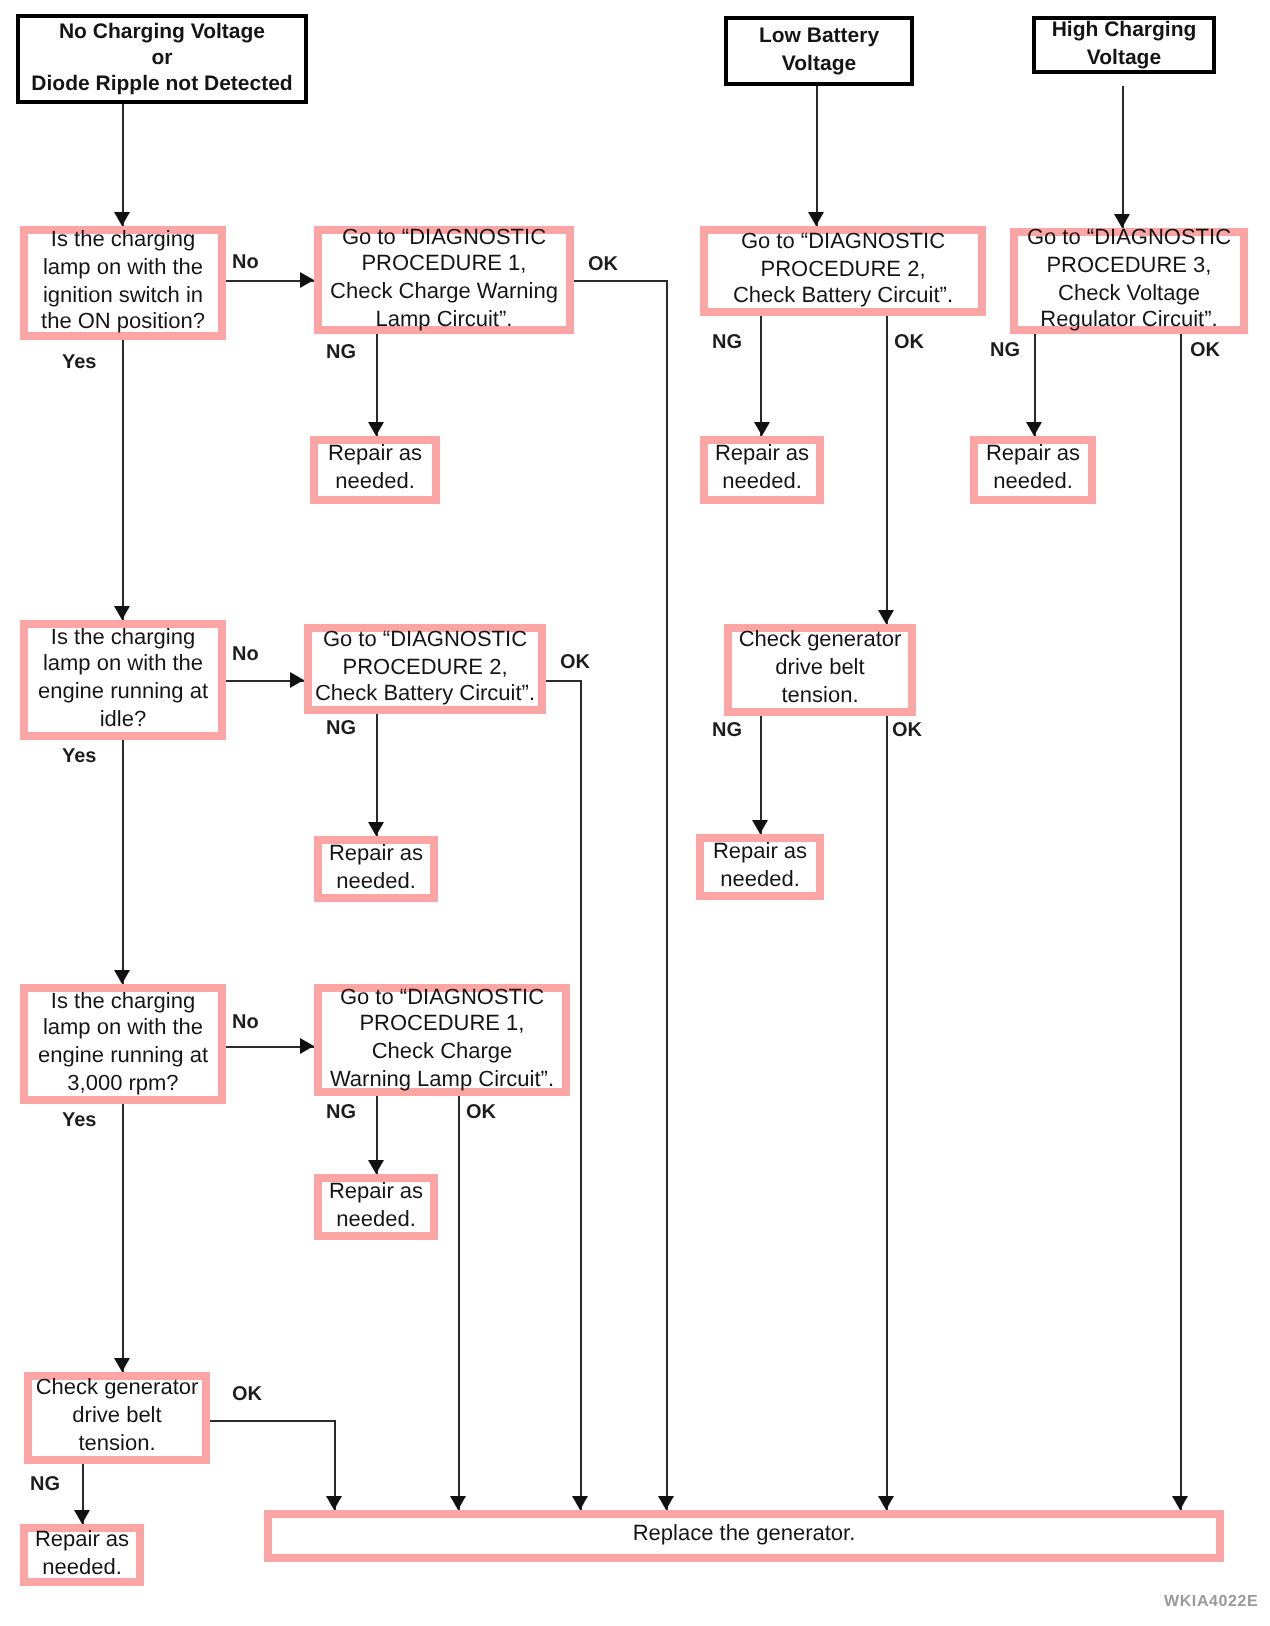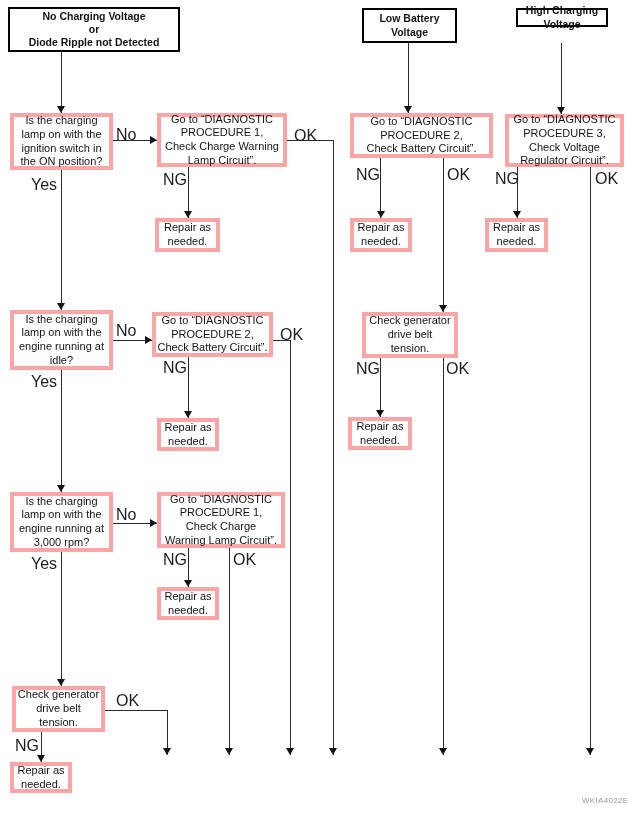--- a/index.html
+++ b/index.html
@@ -8,34 +8,34 @@
   .b  { position:absolute; box-sizing:border-box; border:4px solid #fca5a5; background:#fff;
         display:flex; align-items:center; justify-content:center; text-align:center;
         font-size:11px; line-height:1.25; color:#141414; white-space:pre; }
   .sb { border:2px solid #000; font-weight:bold; font-size:10.5px; }
   .lv { position:absolute; width:1px; background:#2a2a2a; }
   .lh { position:absolute; height:1px; background:#2a2a2a; }
   .ad { position:absolute; width:0; height:0; border-left:4px solid transparent;
         border-right:4px solid transparent; border-top:7px solid #111; }
   .ar { position:absolute; width:0; height:0; border-top:4px solid transparent;
         border-bottom:4px solid transparent; border-left:7px solid #111; }
-  .lb { position:absolute; font-size:16px; color:#1c1c1c; }
+  .lb { position:absolute; font-size:10px; color:#1c1c1c;font-weight:bold; }
   .wm { position:absolute; font-size:8px; color:#9a9a9a; letter-spacing:0.3px; }
 </style>
 </head>
 <body>
 
 <div class="stage">
 
-  <div class="b sb" style="left:8px;top:7px;width:172px;height:45px;">No Charging Voltage
+  <div class="b sb" style="left:8px;top:7px;width:146px;height:45px;">No Charging Voltage
 or
 Diode Ripple not Detected</div>
   <div class="b sb" style="left:362px;top:8px;width:95px;height:35px;">Low Battery
 Voltage</div>
-  <div class="b sb" style="left:516px;top:8px;width:92px;height:19px;">High Charging
+  <div class="b sb" style="left:516px;top:8px;width:92px;height:29px;">High Charging
 Voltage</div>
 
   <div class="b" style="left:10px;top:113px;width:103px;height:57px;">Is the charging
 lamp on with the
 ignition switch in
 the ON position?</div>
   <div class="b" style="left:10px;top:310px;width:103px;height:60px;">Is the charging
 lamp on with the
 engine running at
 idle?</div>
@@ -78,20 +78,21 @@
   <div class="b" style="left:10px;top:762px;width:62px;height:31px;">Repair as
 needed.</div>
 
   <div class="b" style="left:362px;top:312px;width:96px;height:46px;">Check generator
 drive belt
 tension.</div>
   <div class="b" style="left:12px;top:686px;width:93px;height:46px;">Check generator
 drive belt
 tension.</div>
 
+  <div class="b" style="left:132px;top:755px;width:480px;height:26px;">Replace the generator.</div>
 
   <div class="lv" style="left:61px;top:52px;height:61px;"></div>
   <div class="lv" style="left:61px;top:170px;height:140px;"></div>
   <div class="lv" style="left:61px;top:370px;height:122px;"></div>
   <div class="lv" style="left:61px;top:552px;height:134px;"></div>
   <div class="lv" style="left:188px;top:167px;height:51px;"></div>
   <div class="lv" style="left:188px;top:357px;height:61px;"></div>
   <div class="lv" style="left:188px;top:548px;height:39px;"></div>
   <div class="lv" style="left:229px;top:548px;height:207px;"></div>
   <div class="lv" style="left:290px;top:340px;height:415px;"></div>
@@ -158,15 +159,15 @@
   <div class="lb" style="left:446px;top:360px;">OK</div>
 
   <div class="lb" style="left:116px;top:506px;">No</div>
   <div class="lb" style="left:163px;top:551px;">NG</div>
   <div class="lb" style="left:233px;top:551px;">OK</div>
   <div class="lb" style="left:31px;top:555px;">Yes</div>
 
   <div class="lb" style="left:15px;top:737px;">NG</div>
   <div class="lb" style="left:116px;top:692px;">OK</div>
 
-  <div class="wm" style="left:582px;top:796px;">WKIA4022E</div>
+  <div class="wm" style="left:582px;top:796px;font-weight:bold;">WKIA4022E</div>
 
 </div>
 
 </body></html>

